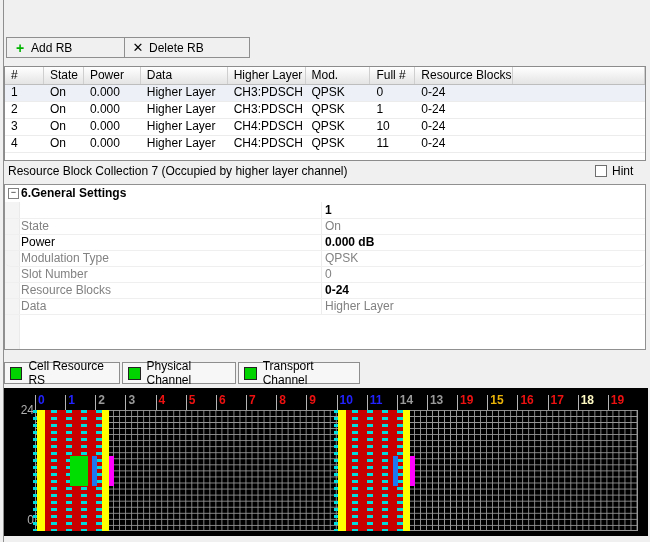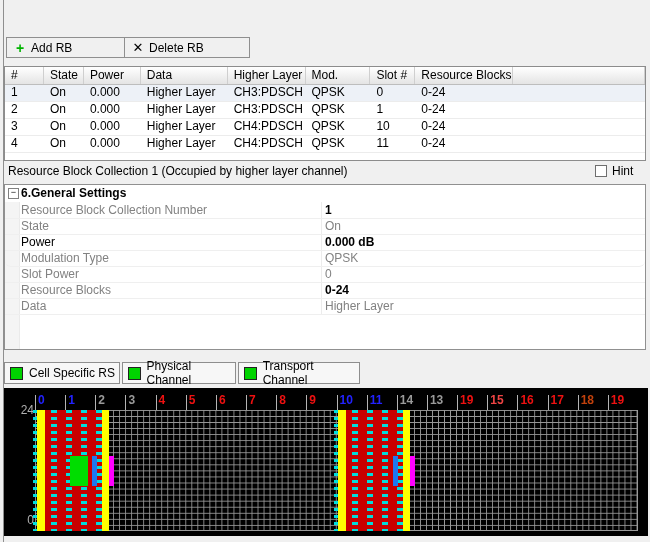--- a/index.html
+++ b/index.html
@@ -86,21 +86,21 @@
   </div>
 
   <div class="abs" id="rb-table">
     <div id="rb-head">
         <div class="hcell" style="width: 39px;">#</div>
         <div class="hcell" style="width: 40px;">State</div>
         <div class="hcell" style="width: 57px;">Power</div>
         <div class="hcell" style="width: 87px;">Data</div>
         <div class="hcell" style="width: 78px;">Higher Layer</div>
         <div class="hcell" style="width: 65px;">Mod.</div>
-        <div class="hcell" style="width: 45px;">Slot #</div>
+        <div class="hcell" style="width: 45px;">Full #</div>
         <div class="hcell" style="width: 98px;">Resource Blocks</div>
         <div class="hcell" style="width: 132px;"></div>
       </div>
     <div id="rb-body">
         <div class="trow sel">
           <div class="tcell" style="width: 39px;">1</div>
           <div class="tcell" style="width: 40px;">On</div>
           <div class="tcell" style="width: 57px;">0.000</div>
           <div class="tcell" style="width: 87px;">Higher Layer</div>
           <div class="tcell" style="width: 78px;">CH3:PDSCH</div>
@@ -149,67 +149,66 @@
           <div class="tcell" style="width: 87px;"></div>
           <div class="tcell" style="width: 78px;"></div>
           <div class="tcell" style="width: 65px;"></div>
           <div class="tcell" style="width: 45px;"></div>
           <div class="tcell" style="width: 98px;"></div>
           <div class="tcell" style="width: 132px;"></div>
         </div>
       </div>
   </div>
 
-  <div class="abs" id="coll-label">Resource Block Collection 1 (Occupied by higher layer channel)</div>
+  <div class="abs" id="coll-label">Resource Block Collection 7 (Occupied by higher layer channel)</div>
   <div class="abs" id="hint-box"></div>
   <div class="abs" id="hint-label">Hint</div>
 
   <div class="abs" id="prop-grid">
     <div id="pg-header">
       <div id="pg-collapse">−</div>
       <div id="pg-title">6.General Settings</div>
     </div>
     <div id="pg-gutter"></div>
     <div class="pg-divider"></div>
     <div id="pg-rows">
         <div class="pg-row" style="top: 17px;">
-          <div class="pg-name txt-gray">Resource Block Collection Number</div>
           <div class="pg-val txt-bold">1</div>
         </div>
         <div class="pg-row" style="top: 33px;">
           <div class="pg-name txt-gray">State</div>
           <div class="pg-val txt-gray">On</div>
         </div>
         <div class="pg-row" style="top: 49px;">
           <div class="pg-name">Power</div>
           <div class="pg-val txt-bold">0.000 dB</div>
         </div>
         <div class="pg-row" style="top: 65px; border-radius: 6px;">
           <div class="pg-name txt-gray">Modulation Type</div>
           <div class="pg-val txt-gray">QPSK</div>
         </div>
         <div class="pg-row" style="top: 81px;">
-          <div class="pg-name txt-gray">Slot Power</div>
+          <div class="pg-name txt-gray">Slot Number</div>
           <div class="pg-val txt-gray">0</div>
         </div>
         <div class="pg-row" style="top: 97px;">
           <div class="pg-name txt-gray">Resource Blocks</div>
           <div class="pg-val txt-bold">0-24</div>
         </div>
         <div class="pg-row" style="top: 113px;">
           <div class="pg-name txt-gray">Data</div>
           <div class="pg-val txt-gray">Higher Layer</div>
         </div>
       </div>
   </div>
 
   <div id="legend">
       <div class="abs leg-box" style="left: 4px; width: 116px;">
         <span class="leg-sq" style="background: rgb(0, 211, 0);"></span>
-        <span>Cell Specific RS</span>
+        <span>Cell Resource RS</span>
       </div>
       <div class="abs leg-box" style="left: 122px; width: 114px;">
         <span class="leg-sq" style="background: rgb(0, 211, 0);"></span>
         <span>Physical Channel</span>
       </div>
       <div class="abs leg-box" style="left: 238px; width: 122px;">
         <span class="leg-sq" style="background: rgb(0, 211, 0);"></span>
         <span>Transport Channel</span>
       </div>
     </div>
@@ -240,27 +239,27 @@
         <div class="ticknum" style="left: 335.5px; color: rgb(34, 34, 255);">10</div>
         <div class="tickline" style="left: 362.65px;"></div>
         <div class="ticknum" style="left: 365.65px; color: rgb(34, 34, 255);">11</div>
         <div class="tickline" style="left: 392.8px;"></div>
         <div class="ticknum" style="left: 395.8px; color: rgb(154, 154, 154);">14</div>
         <div class="tickline" style="left: 422.95px;"></div>
         <div class="ticknum" style="left: 425.95px; color: rgb(154, 154, 154);">13</div>
         <div class="tickline" style="left: 453.1px;"></div>
         <div class="ticknum" style="left: 456.1px; color: rgb(238, 17, 17);">19</div>
         <div class="tickline" style="left: 483.25px;"></div>
-        <div class="ticknum" style="left: 486.25px; color: #ef4444;">15</div>
+        <div class="ticknum" style="left: 486.25px; color: #eab308;">15</div>
         <div class="tickline" style="left: 513.4px;"></div>
         <div class="ticknum" style="left: 516.4px; color: rgb(238, 17, 17);">16</div>
         <div class="tickline" style="left: 543.55px;"></div>
         <div class="ticknum" style="left: 546.55px; color: rgb(238, 17, 17);">17</div>
         <div class="tickline" style="left: 573.7px;"></div>
-        <div class="ticknum" style="left: 576.7px; color: #c2410c;">18</div>
+        <div class="ticknum" style="left: 576.7px; color: #fef9c3;">18</div>
         <div class="tickline" style="left: 603.85px;"></div>
         <div class="ticknum" style="left: 606.85px; color: rgb(238, 17, 17);">19</div>
       </div>
     <div class="rowlbl" id="rowlbl-top">24</div>
     <div class="rowlbl" id="rowlbl-bottom">0</div>
     <div id="rg-cells"></div>
     <div id="rg-regions">
         <div class="region" style="left: 29px;">
           <div class="rg-part" style="left: 0px; width: 4px; background-image: repeating-linear-gradient(rgb(0, 220, 220) 0px, rgb(0, 220, 220) 3px, transparent 3px, transparent 7px);"></div>
           <div class="rg-part" style="left: 4px; width: 8px; background: rgb(255, 255, 0);"></div>

